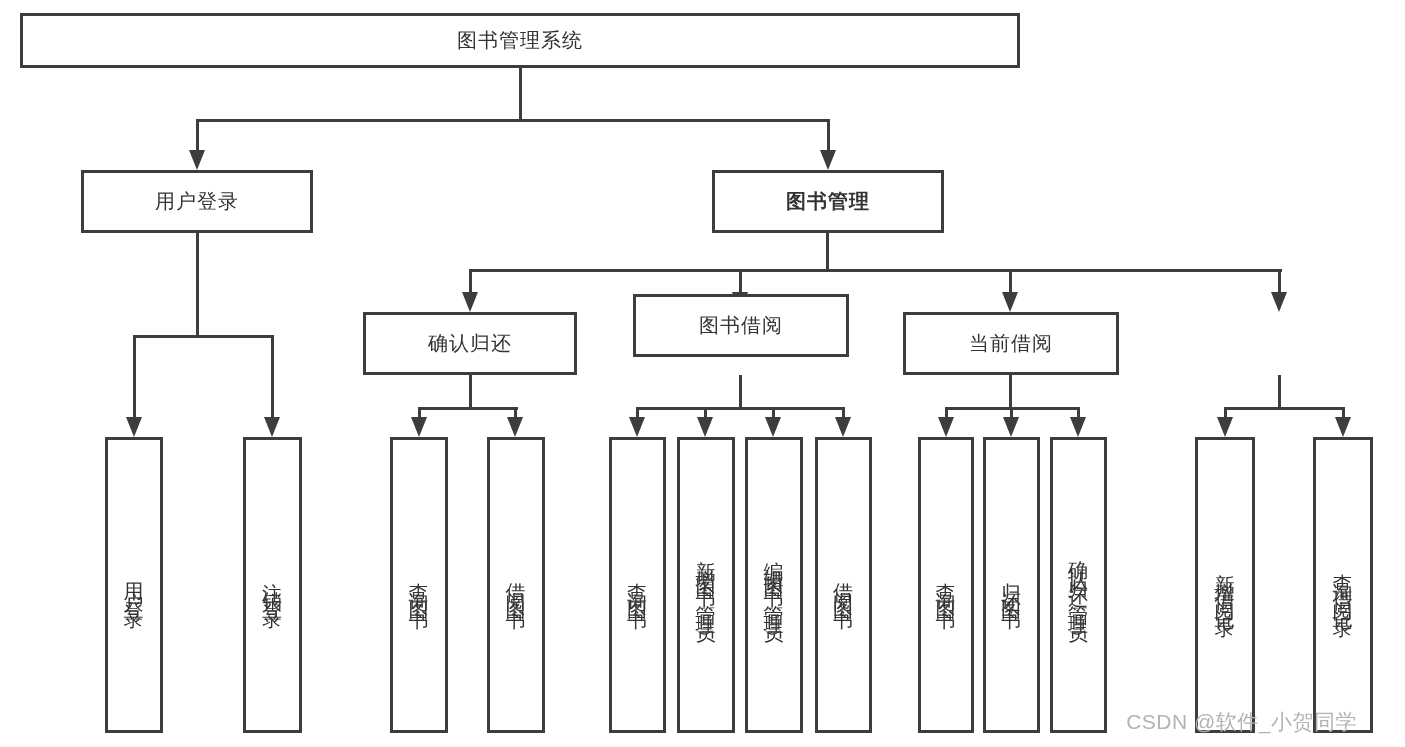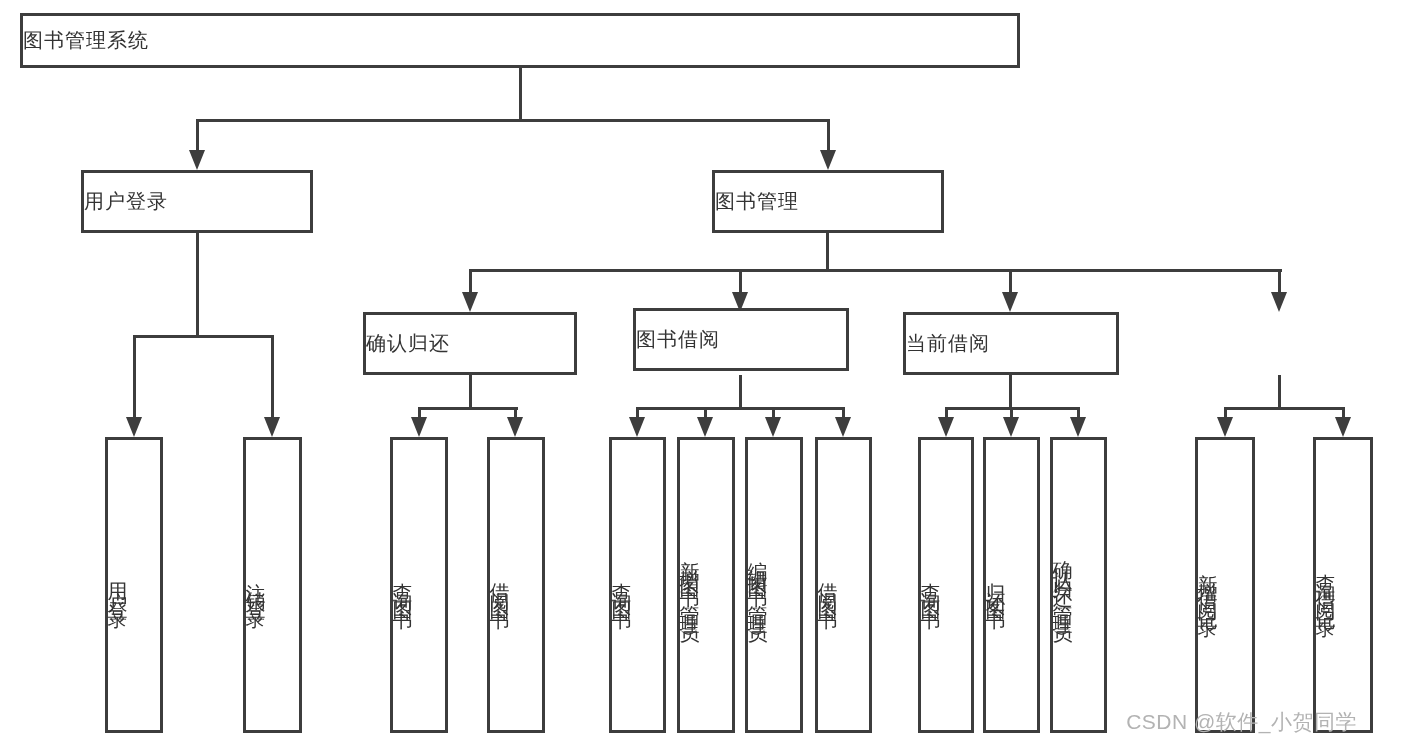--- a/index.html
+++ b/index.html
@@ -14,21 +14,21 @@
   .stage{
     position:relative;
     width:1405px;height:747px;
     background:var(--bg);
     overflow:hidden;
   }
   .box{
     position:absolute;
     border:3px solid var(--line);
     background:var(--bg);
-    display:flex;align-items:center;justify-content:flex-start;
+    display:flex;align-items:center;justify-content:center;
     font-size:20px;color:var(--text);
     letter-spacing:1px;
     z-index:2;
   }
   .vlabel{
     writing-mode:vertical-rl;
     text-orientation:mixed;
     letter-spacing:9px;
     font-size:20px;
     line-height:1;
@@ -60,21 +60,21 @@
   <div class="l" style="left:519px;top:68px;width:3px;height:53px;"></div>
   <div class="l" style="left:196px;top:119px;width:634px;height:3px;"></div>
   <div class="l" style="left:196px;top:119px;width:3px;height:31px;"></div>
   <div class="ah" style="left:189px;top:150px;"></div>
   <div class="l" style="left:827px;top:119px;width:3px;height:31px;"></div>
   <div class="ah" style="left:820px;top:150px;"></div>
 
   <div class="box" style="left:81px;top:170px;width:232px;height:63px;">
     <span>用户登录</span>
   </div>
-  <div class="box" style="left:712px;top:170px;width:232px;height:63px;">
+  <div class="box" style="left:712px;top:170px;width:232px;height:63px;font-weight:bold;">
     <span>图书管理</span>
   </div>
 
   <div class="l" style="left:196px;top:233px;width:3px;height:104px;"></div>
   <div class="l" style="left:133px;top:335px;width:141px;height:3px;"></div>
   <div class="l" style="left:133px;top:335px;width:3px;height:82px;"></div>
   <div class="ah" style="left:126px;top:417px;"></div>
   <div class="l" style="left:271px;top:335px;width:3px;height:82px;"></div>
   <div class="ah" style="left:264px;top:417px;"></div>
 
@@ -85,21 +85,21 @@
   <div class="l" style="left:739px;top:269px;width:3px;height:23px;"></div>
   <div class="ah" style="left:732px;top:292px;"></div>
   <div class="l" style="left:1009px;top:269px;width:3px;height:23px;"></div>
   <div class="ah" style="left:1002px;top:292px;"></div>
   <div class="l" style="left:1278px;top:269px;width:3px;height:23px;"></div>
   <div class="ah" style="left:1271px;top:292px;"></div>
 
   <div class="box" style="left:363px;top:312px;width:214px;height:63px;">
     <span>确认归还</span>
   </div>
-  <div class="box" style="left:633px;top:308px;width:216px;height:63px;">
+  <div class="box" style="left:633px;top:294px;width:216px;height:63px;">
     <span>图书借阅</span>
   </div>
   <div class="box" style="left:903px;top:312px;width:216px;height:63px;">
     <span>当前借阅</span>
   </div>
 
   <div class="l" style="left:469px;top:375px;width:3px;height:34px;"></div>
   <div class="l" style="left:418px;top:407px;width:100px;height:3px;"></div>
   <div class="l" style="left:418px;top:407px;width:3px;height:10px;"></div>
   <div class="ah" style="left:411px;top:417px;"></div>

